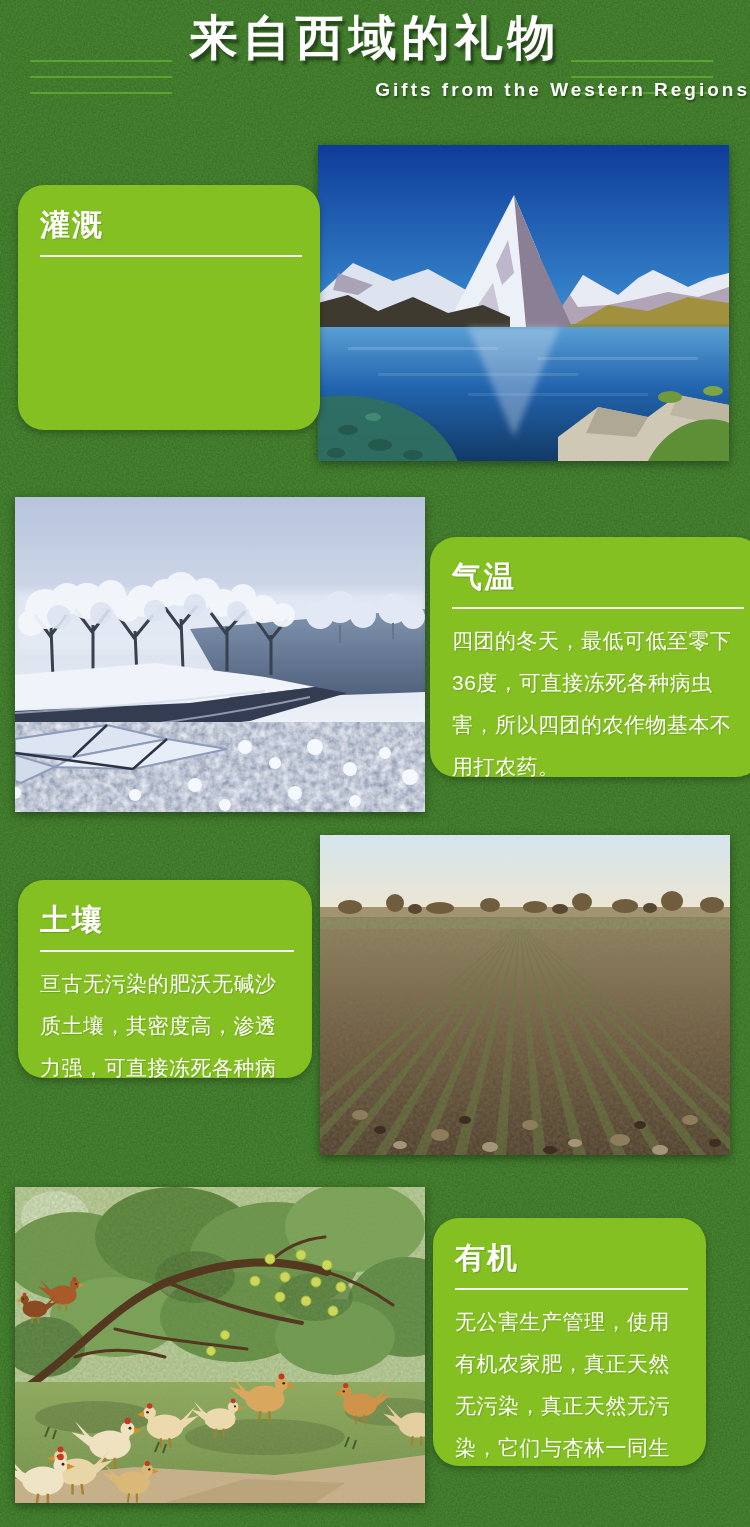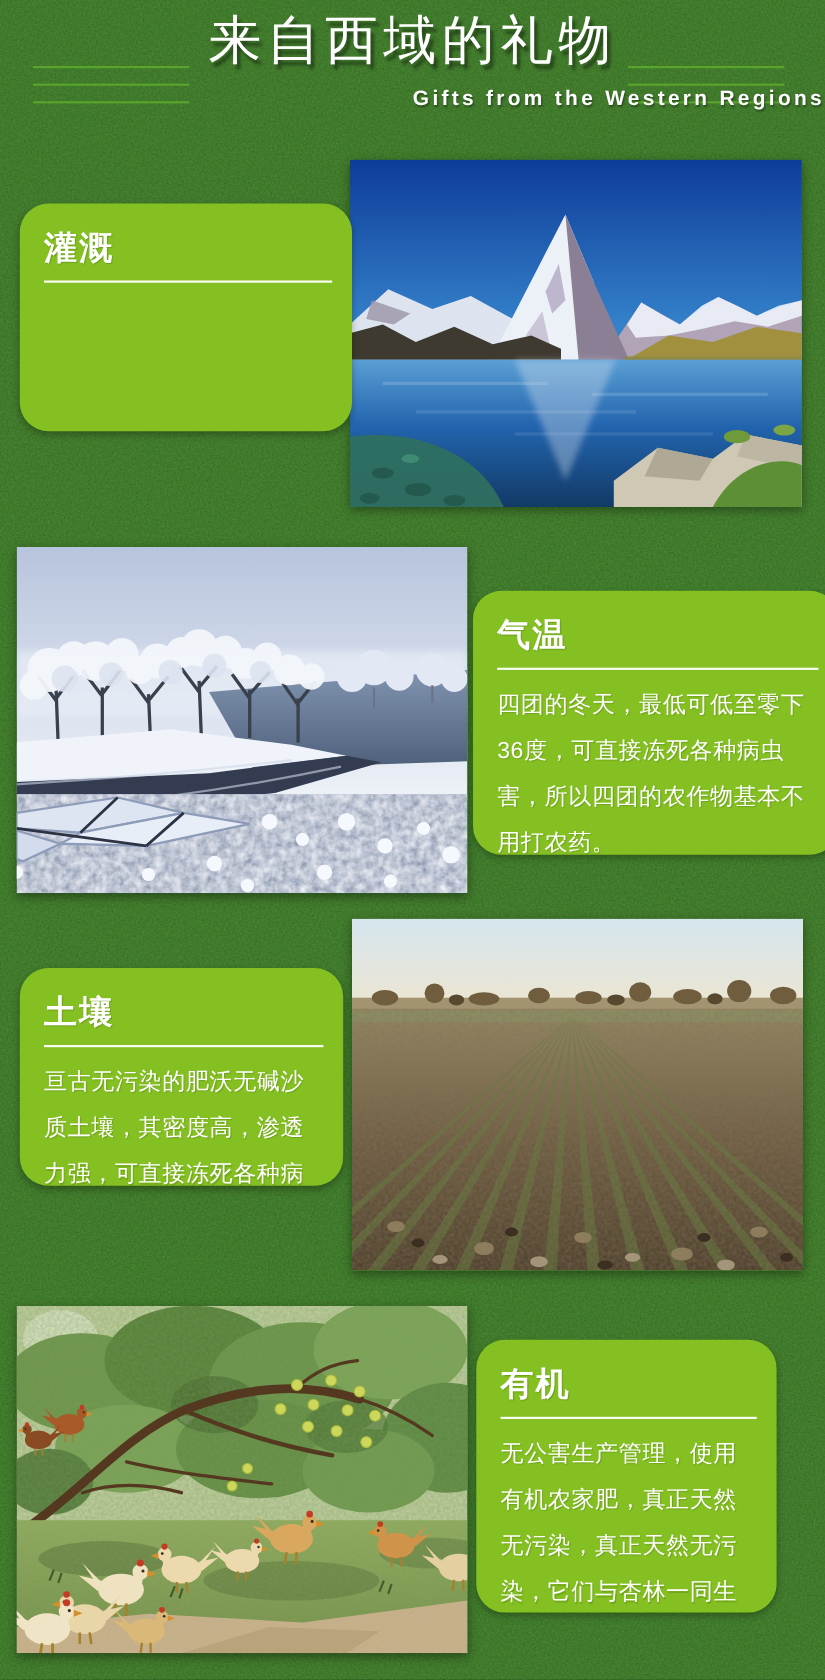--- a/index.html
+++ b/index.html
@@ -1,40 +1,40 @@
 <!DOCTYPE html>
 <html><head>
 <meta charset="utf-8">
 <style>
   html,body{margin:0;padding:0;background:#1d4510;}
   .page{position:relative;width:750px;height:1527px;overflow:hidden;
         font-family:"Liberation Sans","DejaVu Sans",sans-serif;color:#fff;}
   .bg{position:absolute;left:0;top:0;width:750px;height:1527px;display:block;}
   
   .title{position:absolute;left:0;right:0;top:10px;text-align:center;margin:0;
-         font-size:48px;font-weight:normal;letter-spacing:5px;line-height:1.15;
+         font-size:48px;font-weight:bold;letter-spacing:5px;line-height:1.15;
          text-shadow:3px 4px 3px rgba(0,0,0,.45);}
   .subtitle{position:absolute;left:0;right:0;top:79px;text-align:right;
             font-size:19px;font-weight:bold;letter-spacing:3px;
             text-shadow:1px 2px 2px rgba(0,0,0,.4);}
   .lines{position:absolute;top:60px;width:142px;height:34px;display:flex;
          flex-direction:column;justify-content:space-between;}
   .lines i{display:block;height:2px;background:#58a42c;}
   .lines.left{left:30px}.lines.right{left:571px}
   
   .photo{position:absolute;overflow:hidden;box-shadow:0 3px 9px rgba(0,0,0,.4);}
   .photo svg{display:block;width:100%;height:100%;}
   #photo1{left:318px;top:145px;width:411px;height:316px;}
   #photo2{left:15px;top:497px;width:410px;height:315px;}
   #photo3{left:320px;top:835px;width:410px;height:320px;}
   #photo4{left:15px;top:1187px;width:410px;height:316px;}
   
   .card{position:absolute;background:#84c021;border-radius:26px;box-sizing:border-box;
         padding:20px 18px 0 22px;overflow:hidden;box-shadow:0 3px 7px rgba(0,0,0,.28);}
-  #card1{left:18px;top:185px;width:302px;height:207px;}
+  #card1{left:18px;top:185px;width:302px;height:245px;}
   #card2{left:430px;top:537px;width:332px;height:240px;}
   #card3{left:18px;top:880px;width:294px;height:198px;}
   #card4{left:433px;top:1218px;width:273px;height:248px;}
   .card h2{margin:0;font-size:30px;font-weight:bold;letter-spacing:2px;
            text-shadow:1px 1px 1px rgba(0,0,0,.18);}
   .card .rule{height:2px;background:#fff;opacity:.95;margin:9px 0 11px;}
   .card p{margin:0;font-size:21px;line-height:42px;letter-spacing:.5px;
           text-shadow:1px 1px 1px rgba(0,0,0,.15);}
 </style>
 </head>

